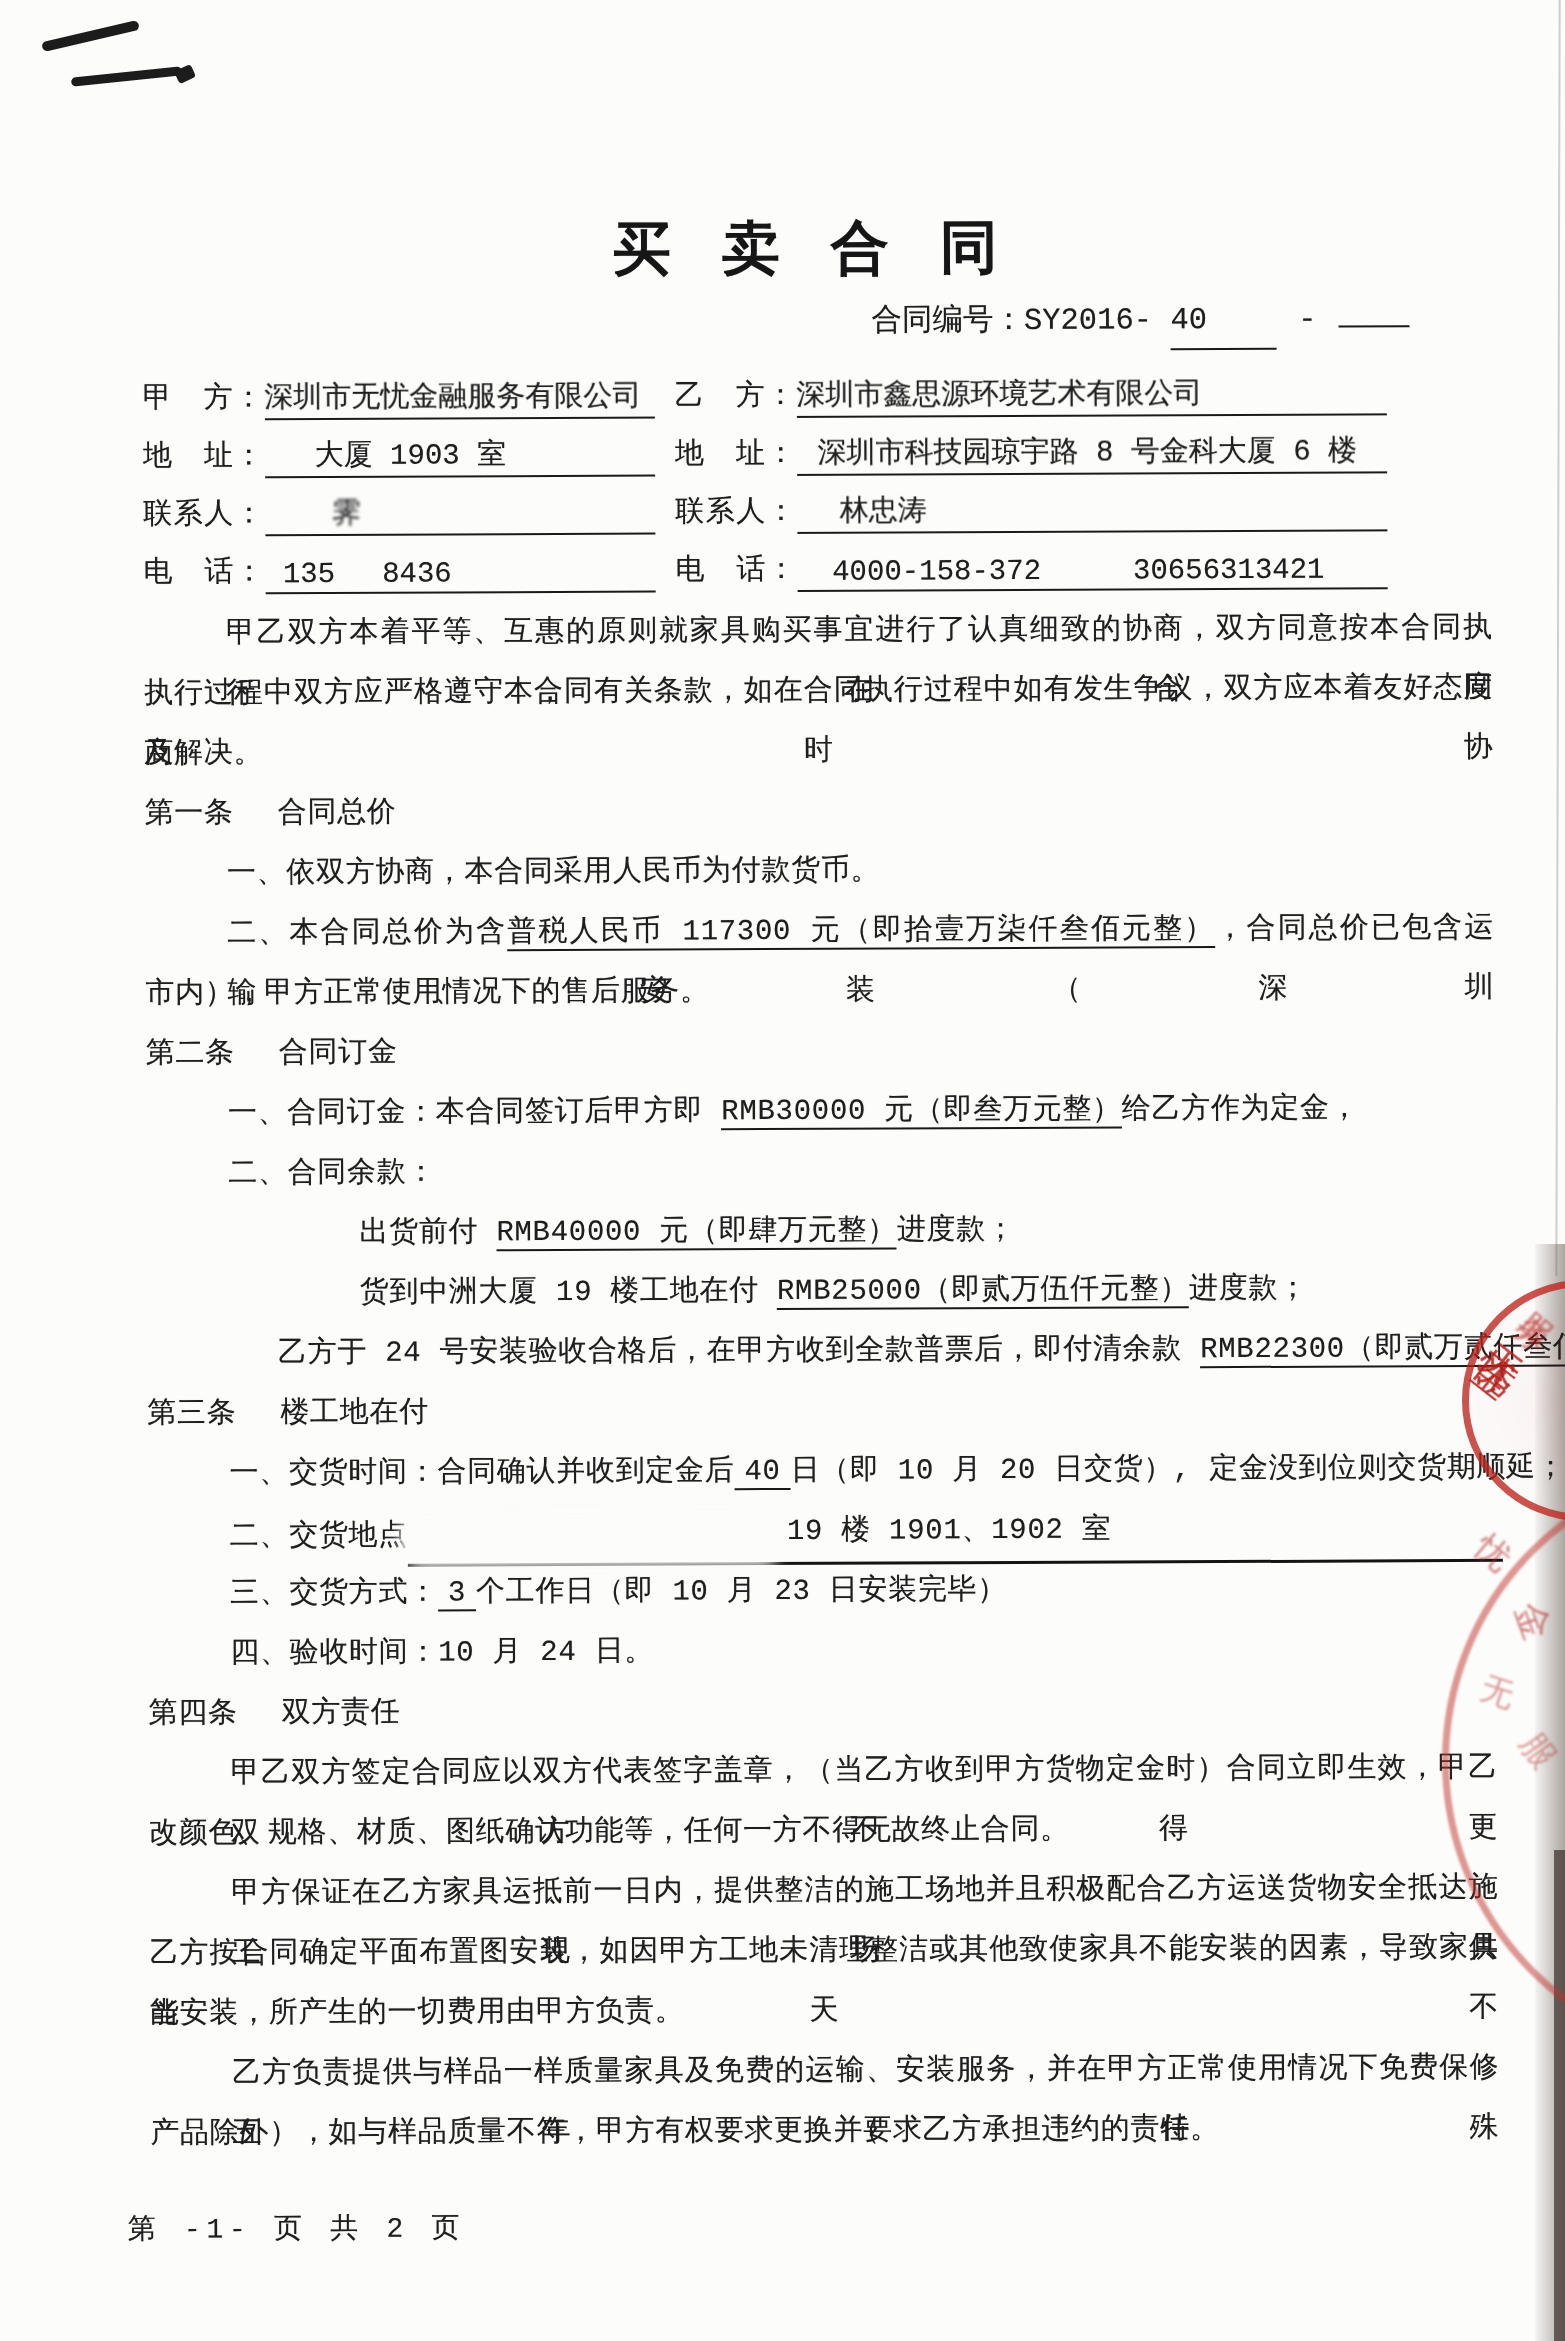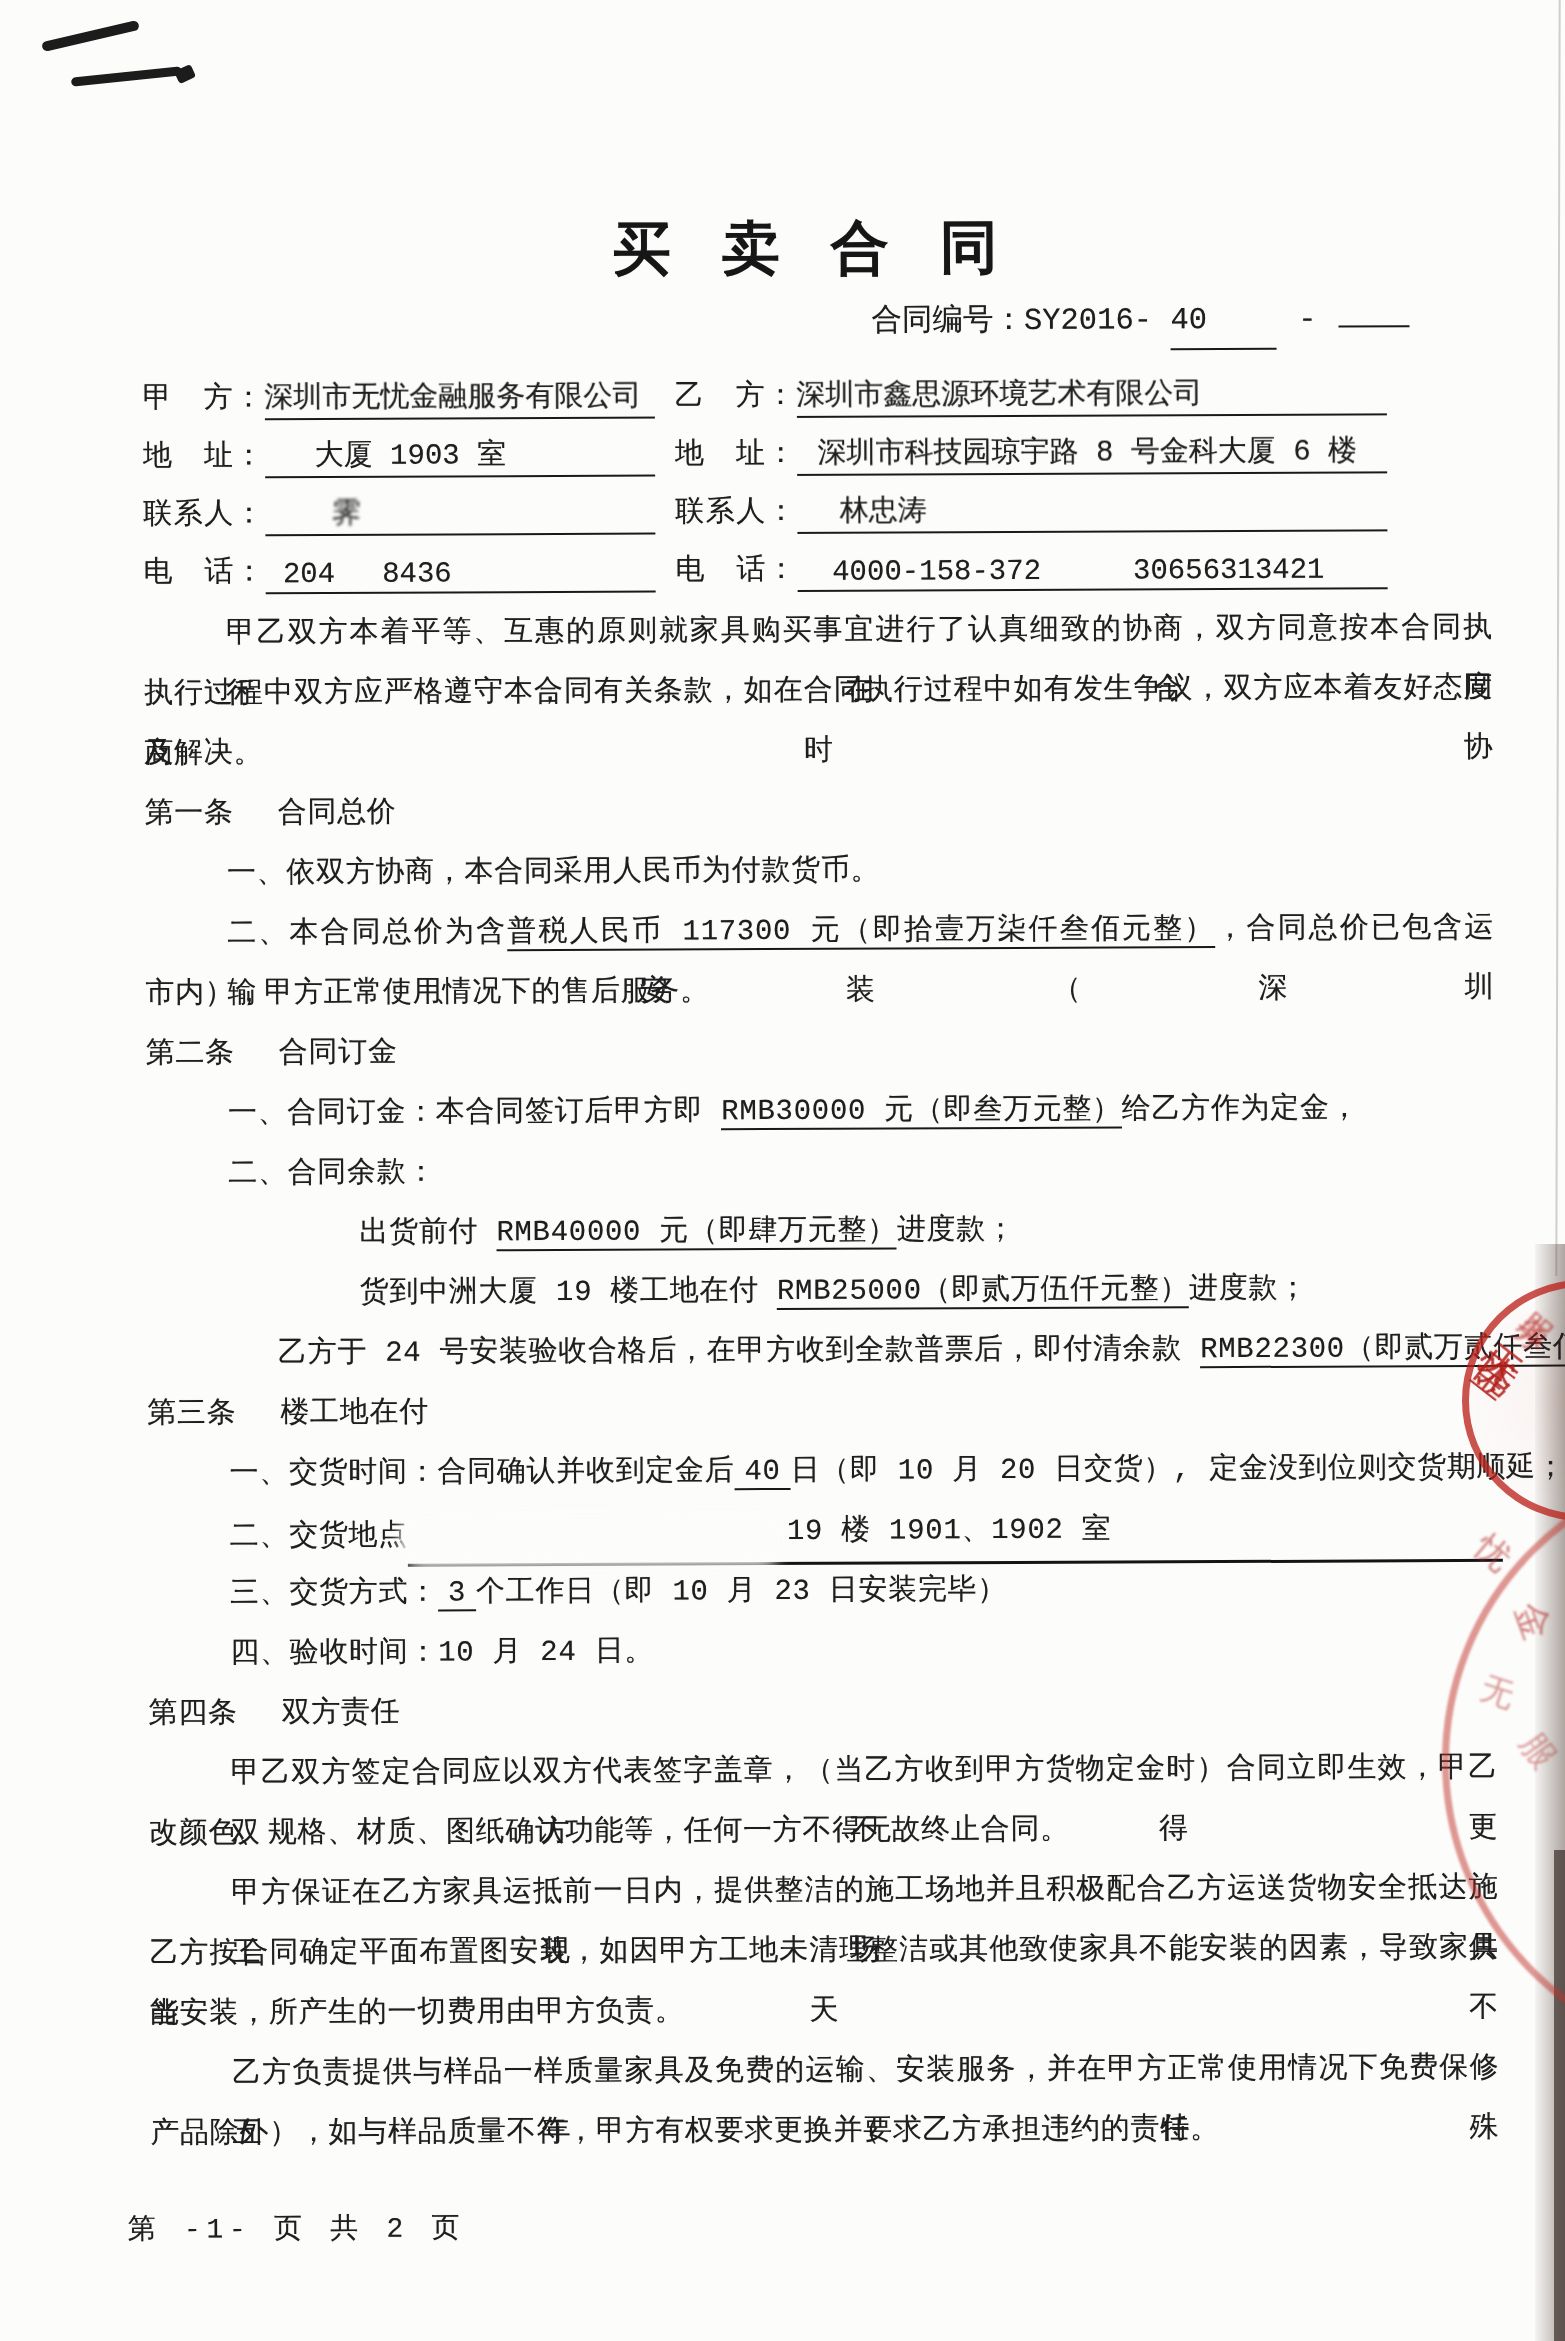--- a/index.html
+++ b/index.html
@@ -148,21 +148,21 @@
           <span class="pval" style="padding-left:67px;"><span class="blurname">霁</span></span>
         </div>
         <div class="pcell-b">
           <span class="plabel">联系人：</span>
           <span class="pval softname" style="padding-left:43px;">林忠涛</span>
         </div>
       </div>
       <div class="prow">
         <div class="pcell-a">
           <span class="plabel">电　话：</span>
-          <span class="pval" style="padding-left:17.7px;"><span>204</span><span class="telgap"></span><span>8436</span></span>
+          <span class="pval" style="padding-left:17.7px;"><span>135</span><span class="telgap"></span><span>8436</span></span>
         </div>
         <div class="pcell-b">
           <span class="plabel">电　话：</span>
           <span class="pval" style="padding-left:35px;"><span>4000-158-372</span><span class="telgap-b"></span><span>30656313421</span></span>
         </div>
       </div>
     </div>
 
     <div class="bodytext">
       <div class="ln i1 fill">甲乙双方本着平等、互惠的原则就家具购买事宜进行了认真细致的协商，双方同意按本合同执行，在合同</div>

